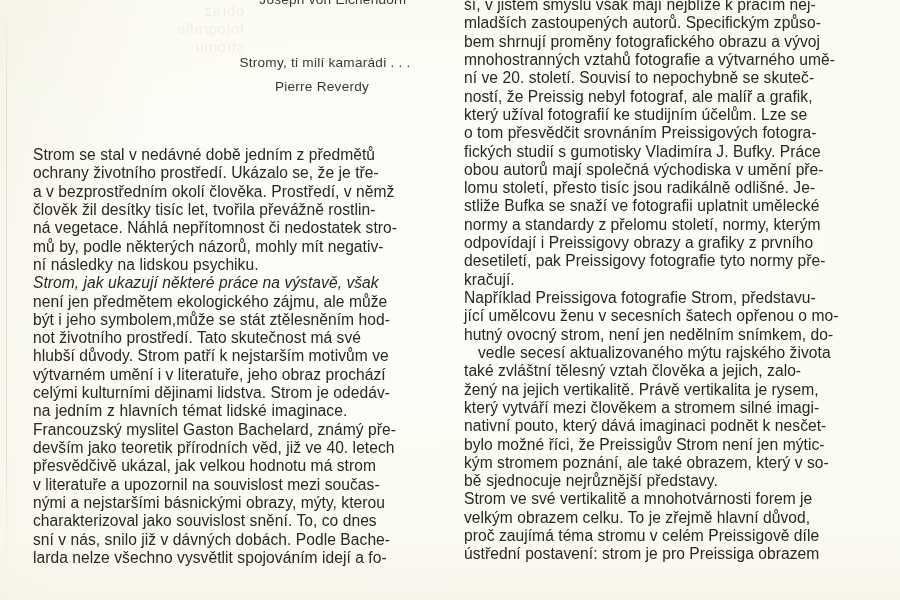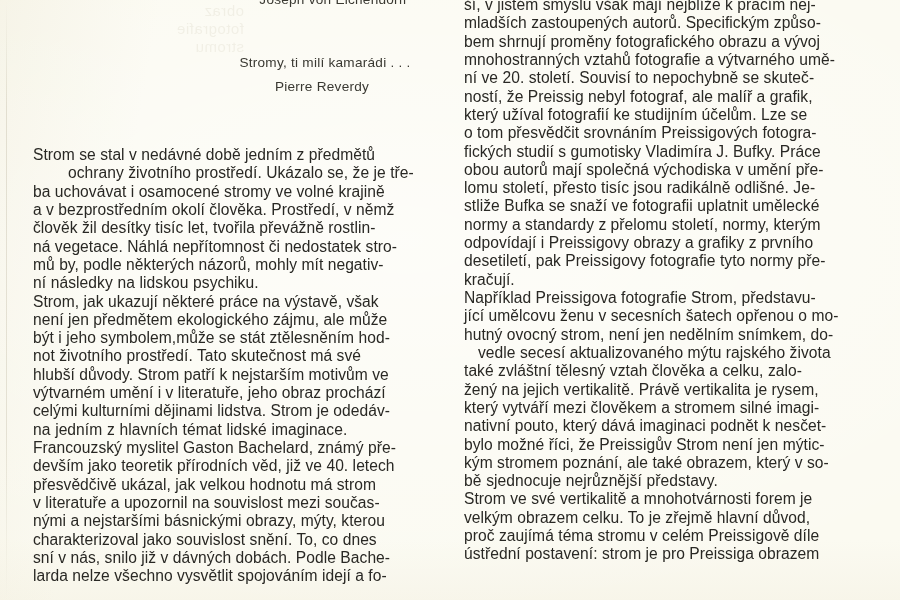--- a/index.html
+++ b/index.html
@@ -140,31 +140,30 @@
   <div class="epigraph">
     <span class="attrib-1">Joseph von Eichendorff</span>
     <span class="quote-2">Stromy, ti milí kamarádi . . .</span>
     <span class="attrib-2">Pierre Reverdy</span>
   </div>
 
   <div class="column column-left">
 
     <p>
       <span class="ln" style="word-spacing: 0px;">Strom se stal v nedávné době jedním z předmětů</span>
-      <span class="ln" style="word-spacing: 0px; margin-left: 35px;">ochrany životního prostředí. Ukázalo se, že je tře-</span>
-      <span class="ln" style="word-spacing: 0px;">ba uchovávat i osamocené stromy ve volné krajině</span>
+      <span class="ln" style="word-spacing: 0px;">ochrany životního prostředí. Ukázalo se, že je tře-</span>
       <span class="ln" style="word-spacing: 0px;">a v bezprostředním okolí člověka. Prostředí, v němž</span>
       <span class="ln" style="word-spacing: 0px;">člověk žil desítky tisíc let, tvořila převážně rostlin-</span>
       <span class="ln" style="word-spacing: 0px;">ná vegetace. Náhlá nepřítomnost či nedostatek stro-</span>
       <span class="ln" style="word-spacing: 0px;">mů by, podle některých názorů, mohly mít negativ-</span>
       <span class="ln">ní následky na lidskou psychiku.</span>
     </p>
 
     <p>
-      <span class="ln" style="word-spacing: 0px;">Strom, jak ukazují některé práce na výstavě, však</span>
+      <span class="ln" style="word-spacing: 0px; font-style: italic;">Strom, jak ukazují některé práce na výstavě, však</span>
       <span class="ln" style="word-spacing: 0px;">není jen předmětem ekologického zájmu, ale může</span>
       <span class="ln" style="word-spacing: 0px;">být i jeho symbolem,může se stát ztělesněním hod-</span>
       <span class="ln" style="word-spacing: 0px;">not životního prostředí. Tato skutečnost má své</span>
       <span class="ln" style="word-spacing: 0px;">hlubší důvody. Strom patří k nejstarším motivům ve</span>
       <span class="ln" style="word-spacing: 0px;">výtvarném umění i v literatuře, jeho obraz prochází</span>
       <span class="ln" style="word-spacing: 0px;">celými kulturními dějinami lidstva. Strom je odedáv-</span>
       <span class="ln">na jedním z hlavních témat lidské imaginace.</span>
     </p>
 
     <p>
@@ -200,21 +199,21 @@
       <span class="ln" style="word-spacing: 0px;">odpovídají i Preissigovy obrazy a grafiky z prvního</span>
       <span class="ln" style="word-spacing: 0px;">desetiletí, pak Preissigovy fotografie tyto normy pře-</span>
       <span class="ln">kračují.</span>
     </p>
 
     <p>
       <span class="ln" style="word-spacing: 0px;">Například Preissigova fotografie Strom, představu-</span>
       <span class="ln" style="word-spacing: 0px;">jící umělcovu ženu v secesních šatech opřenou o mo-</span>
       <span class="ln" style="word-spacing: 0px;">hutný ovocný strom, není jen nedělním snímkem, do-</span>
       <span class="ln" style="word-spacing: 0px; margin-left: 14px;">vedle secesí aktualizovaného mýtu rajského života</span>
-      <span class="ln" style="word-spacing: 0px;">také zvláštní tělesný vztah člověka a celku, zalo-</span>
+      <span class="ln" style="word-spacing: 0px;">také zvláštní tělesný vztah člověka a jejich, zalo-</span>
       <span class="ln" style="word-spacing: 0px;">žený na jejich vertikalitě. Právě vertikalita je rysem,</span>
       <span class="ln" style="word-spacing: 0px;">který vytváří mezi člověkem a stromem silné imagi-</span>
       <span class="ln" style="word-spacing: 0px;">nativní pouto, který dává imaginaci podnět k nesčet-</span>
       <span class="ln" style="word-spacing: 0px;">bylo možné říci, že Preissigův Strom není jen mýtic-</span>
       <span class="ln" style="word-spacing: 0px;">kým stromem poznání, ale také obrazem, který v so-</span>
       <span class="ln">bě sjednocuje nejrůznější představy.</span>
     </p>
 
     <p>
       <span class="ln" style="word-spacing: 0px;">Strom ve své vertikalitě a mnohotvárnosti forem je</span>

